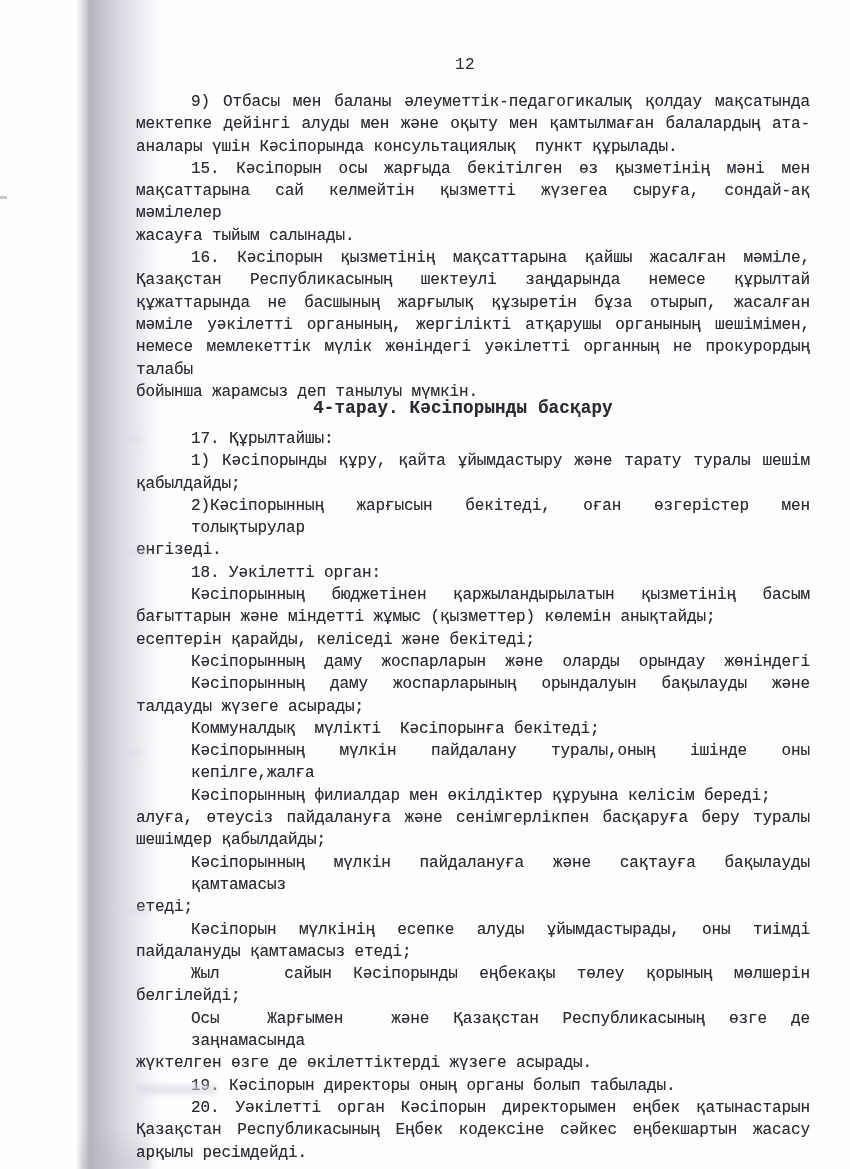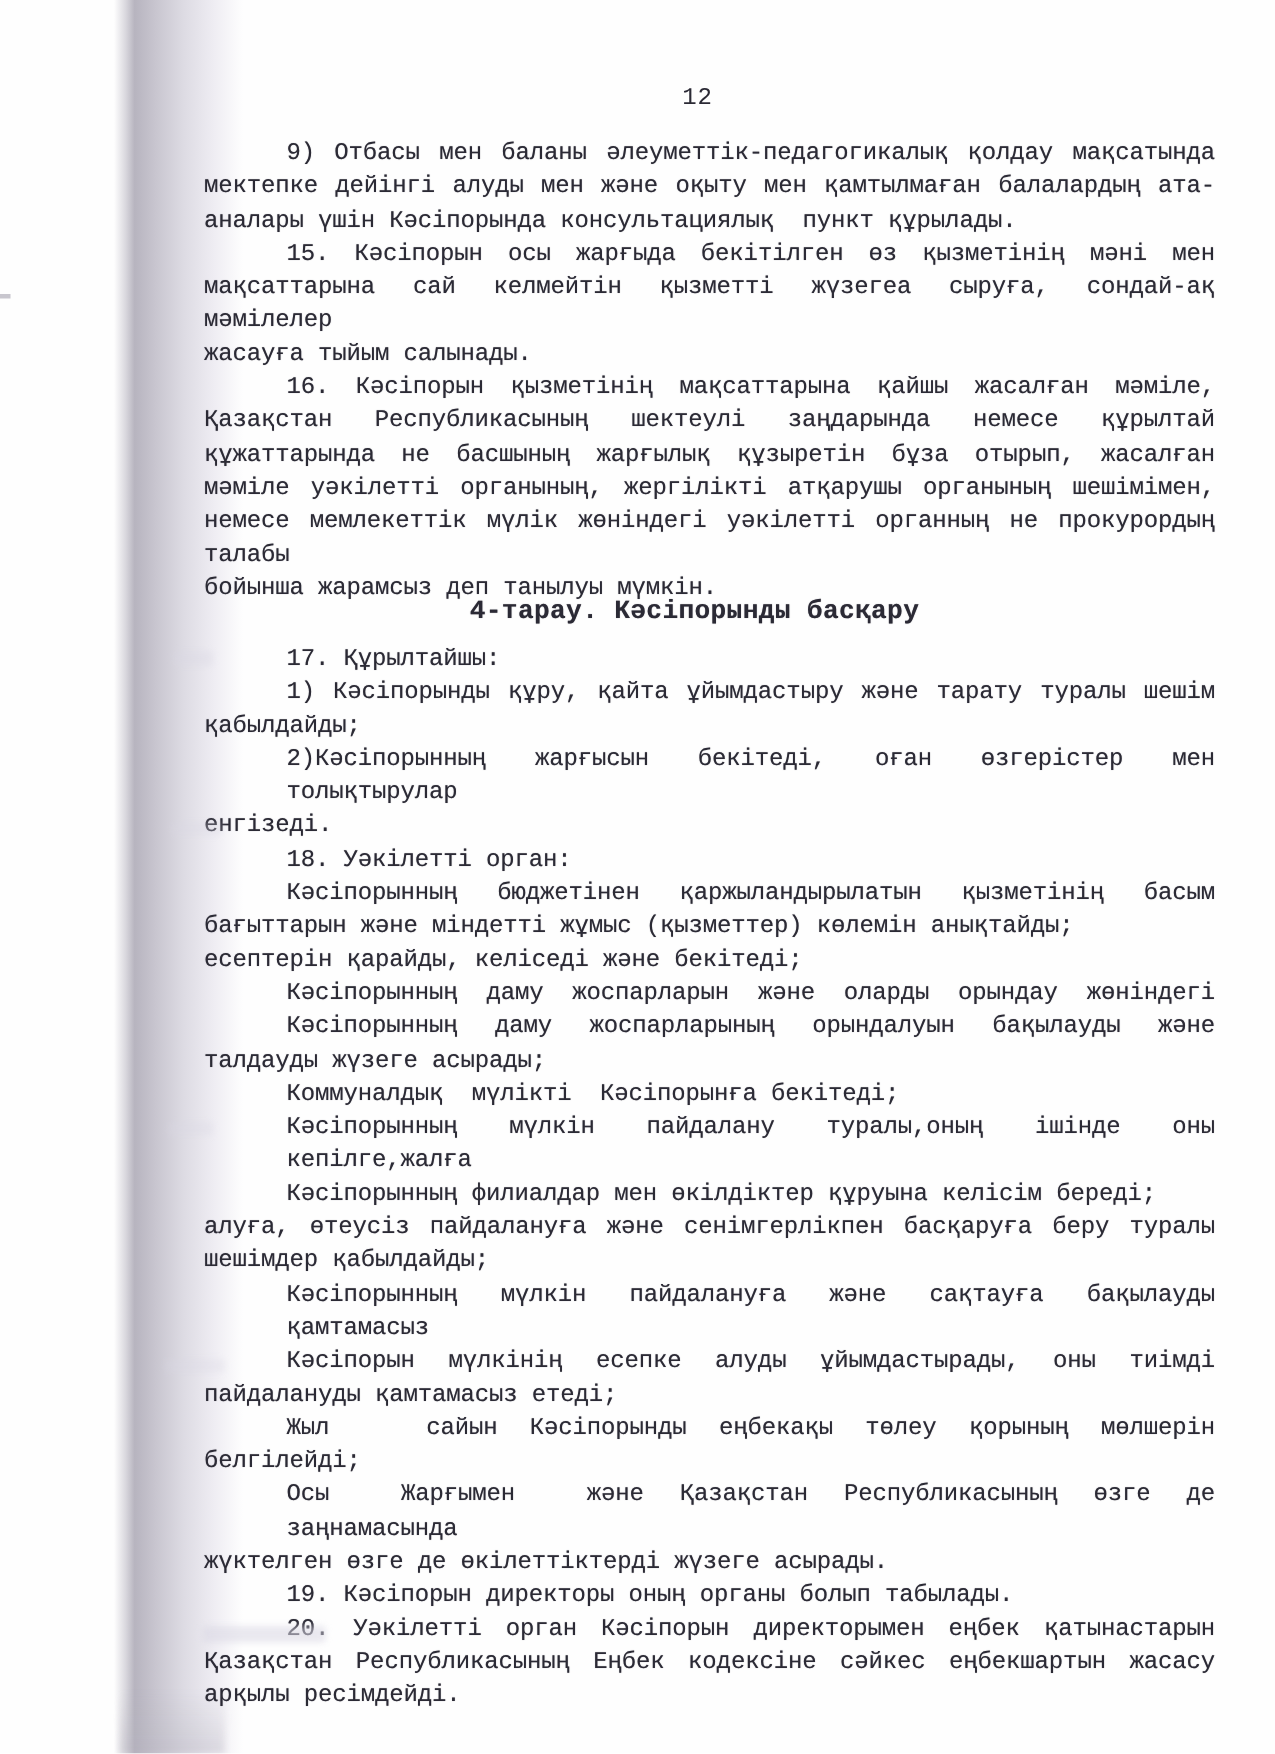--- a/index.html
+++ b/index.html
@@ -94,20 +94,21 @@
       <div class="line">есептерін қарайды, келіседі және бекітеді;</div>
       <div class="line in j">Кәсіпорынның даму жоспарларын және оларды орындау жөніндегі</div>
       <div class="line in j">Кәсіпорынның даму жоспарларының орындалуын бақылауды және</div>
       <div class="line">талдауды жүзеге асырады;</div>
       <div class="line in">Коммуналдық  мүлікті  Кәсіпорынға бекітеді;</div>
       <div class="line in j">Кәсіпорынның мүлкін пайдалану туралы,оның ішінде оны кепілге,жалға</div>
       <div class="line in">Кәсіпорынның филиалдар мен өкілдіктер құруына келісім береді;</div>
       <div class="line j">алуға, өтеусіз пайдалануға және сенімгерлікпен басқаруға беру туралы</div>
       <div class="line">шешімдер қабылдайды;</div>
       <div class="line in j">Кәсіпорынның мүлкін пайдалануға және сақтауға бақылауды қамтамасыз</div>
+      <div class="line">етеді;</div>
       <div class="line in j">Кәсіпорын мүлкінің есепке алуды ұйымдастырады, оны тиімді</div>
       <div class="line">пайдалануды қамтамасыз етеді;</div>
       <div class="line in j">Жыл   сайын Кәсіпорынды еңбекақы төлеу қорының мөлшерін</div>
       <div class="line">белгілейді;</div>
       <div class="line in j">Осы  Жарғымен  және Қазақстан Республикасының өзге де заңнамасында</div>
       <div class="line">жүктелген өзге де өкілеттіктерді жүзеге асырады.</div>
       <div class="line in">19. Кәсіпорын директоры оның органы болып табылады.</div>
       <div class="line in j">20. Уәкілетті орган Кәсіпорын директорымен еңбек қатынастарын</div>
       <div class="line j">Қазақстан Республикасының Еңбек кодексіне сәйкес еңбекшартын жасасу</div>
       <div class="line">арқылы ресімдейді.</div>

